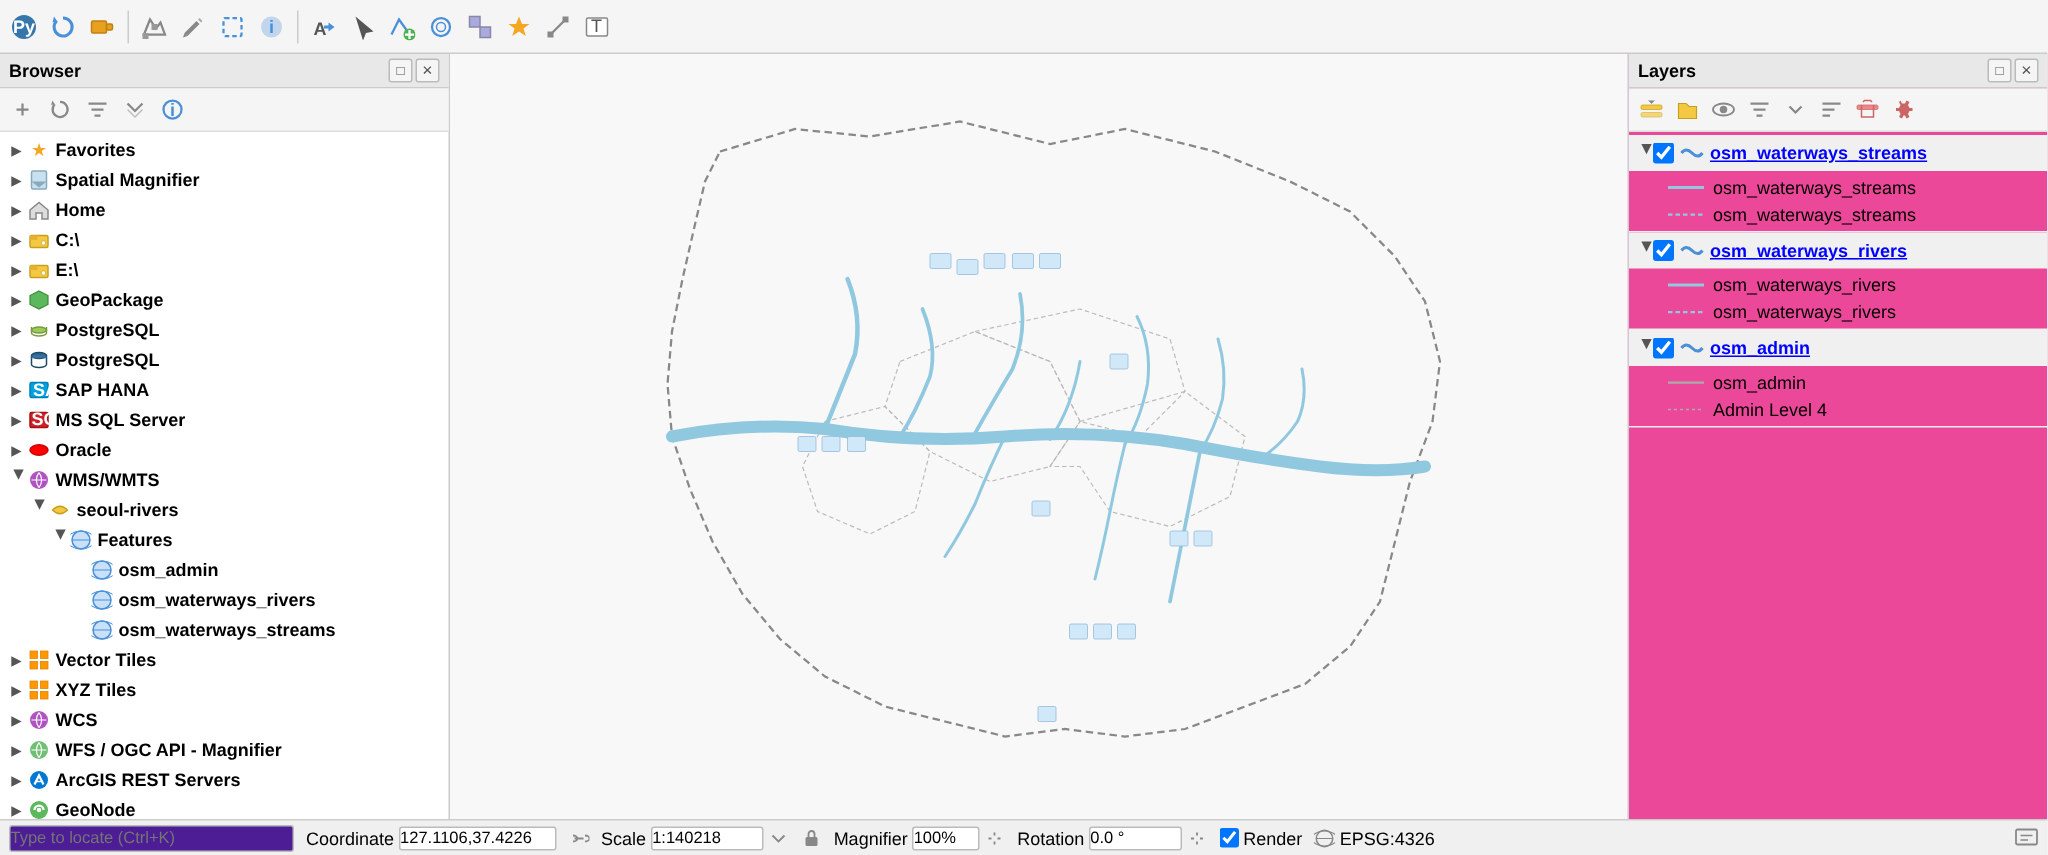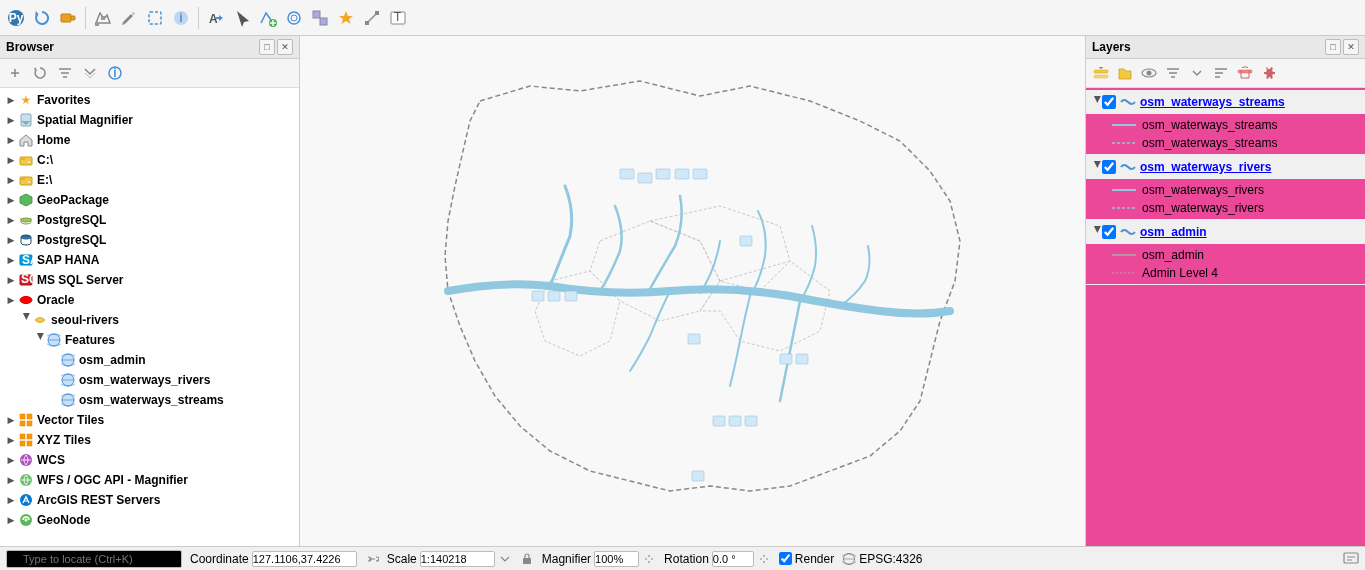--- a/index.html
+++ b/index.html
@@ -140,23 +140,23 @@
 
     
     .status-bar {
       height: 24px;
       background: #f0f0f0;
       border-top: 1px solid #ccc;
       display: flex; align-items: center;
       padding: 0 6px; gap: 8px;
     }
     .status-search {
-      width: 176px; height: 18px;
-      border: 1px solid #bbb; background: #000000;
-      padding: 0 16px; font-size: 11px; color: #888;
+      width: 190px; height: 18px;
+      border: 1px solid #bbb; background: #4c1d95;
+      padding: 0 0; font-size: 11px; color: #888;
       border-radius: 2px;
     }
     .status-field {
       display: flex; align-items: center; gap: 3px; font-size: 11px;
     }
     .status-input {
       border: 1px solid #bbb; background: #fff;
       padding: 1px 0; font-size: 11px;
       border-radius: 2px;
     }
@@ -434,20 +434,31 @@
         <span class="tree-indent" style="width:4px"></span>
         <span class="tree-arrow">▶</span>
         <span class="tree-icon">
           <svg width="14" height="14" viewBox="0 0 14 14">
               <ellipse cx="7" cy="7" rx="6" ry="3.5" fill="#f00" stroke="#c00"></ellipse>
             </svg>
         </span>
         <span class="tree-label">Oracle</span>
       </div>
 
+      <div class="tree-item">
+        <span class="tree-indent" style="width:4px"></span>
+        <span class="tree-arrow" style="transform:rotate(90deg); display:inline-block;">▶</span>
+        <span class="tree-icon">
+          <svg width="14" height="14" viewBox="0 0 14 14">
+              <circle cx="7" cy="7" r="6" fill="#9c27b0" opacity="0.8"></circle>
+              <path d="M2 7h10M7 2a8 8 0 0 1 0 10M7 2a8 8 0 0 0 0 10" stroke="#fff" stroke-width="0.8" fill="none"></path>
+            </svg>
+        </span>
+        <span class="tree-label">WMS/WMTS</span>
+      </div>
 
       <div class="tree-item">
         <span class="tree-indent" style="width:18px"></span>
         <span class="tree-arrow" style="transform:rotate(90deg); display:inline-block;">▶</span>
         <span class="tree-icon">
           <svg width="14" height="14" viewBox="0 0 14 14">
               <path d="M2 7 Q7 2 12 7 Q7 12 2 7z" fill="#f5c842" stroke="#c8a020" stroke-width="0.8"></path>
             </svg>
         </span>
         <span class="tree-label">seoul-rivers</span>
@@ -807,21 +818,21 @@
   <div class="status-field">
     <span>Magnifier</span>
     <input type="text" class="status-input" style="width: 45px;" value="100%">
     <svg width="14" height="14" viewBox="0 0 14 14">
         <path d="M7 3v2M7 9v2M3 7h2M9 7h2" stroke="#888" stroke-width="1.2"></path>
       </svg>
   </div>
 
   <div class="status-field">
     <span>Rotation</span>
-    <input type="text" class="status-input" style="width: 42px;" value="0.0 °">
+    <input type="text" class="status-input" style="width: 62px;" value="0.0 °">
     <svg width="14" height="14" viewBox="0 0 14 14">
         <path d="M7 3v2M7 9v2M3 7h2M9 7h2" stroke="#888" stroke-width="1.2"></path>
       </svg>
   </div>
 
   <div class="status-field">
     <input type="checkbox" checked="" style="">
     <span>Render</span>
   </div>
 

